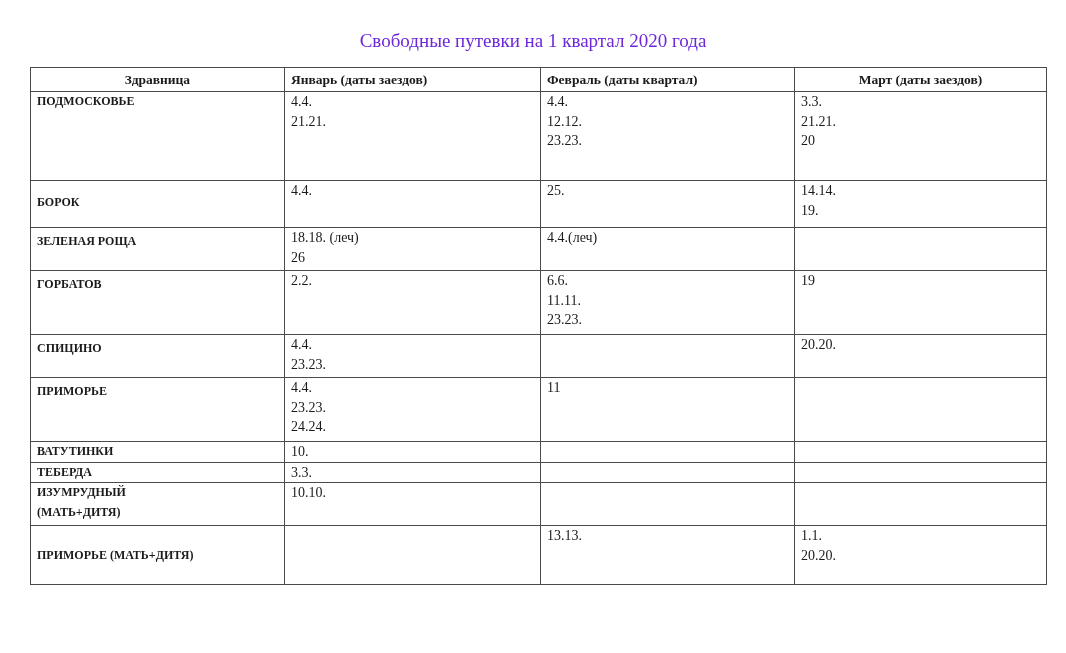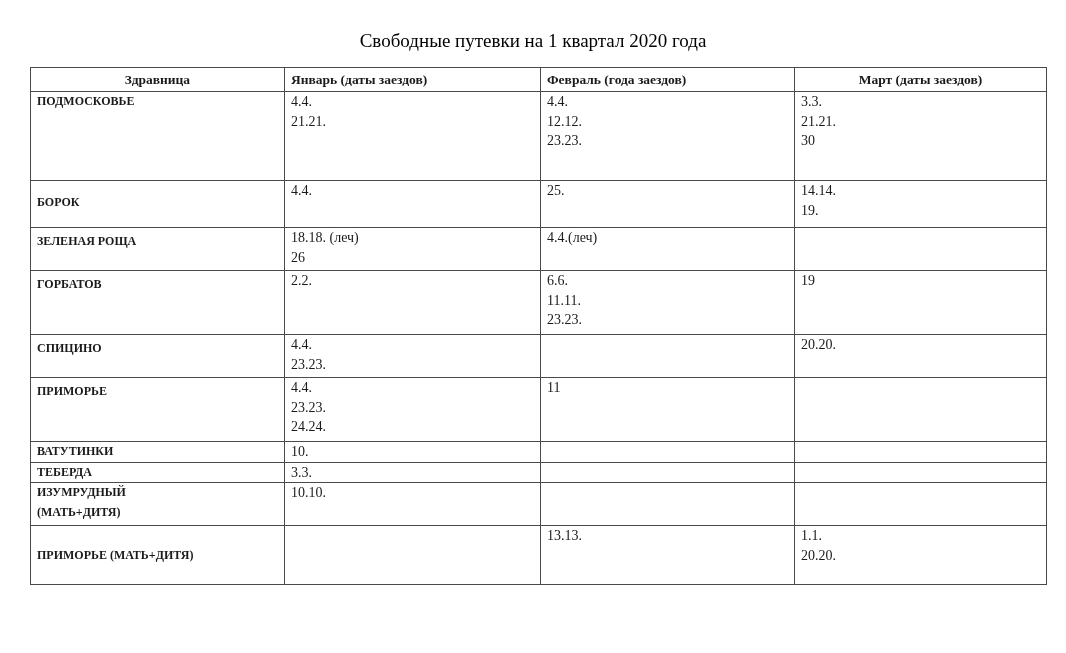--- a/index.html
+++ b/index.html
@@ -15,21 +15,21 @@
       font-family: "Liberation Serif", "DejaVu Serif", serif;
       color: #1a1a1a;
     }
     .page-title {
       position: absolute;
       top: 30px;
       left: 0;
       width: 1066px;
       text-align: center;
       font-size: 19px;
-      color: #000000;
+      color: #6d28d9;
     }
     table.schedule {
       position: absolute;
       top: 67px;
       left: 30px;
       width: 1016px;
       border-collapse: collapse;
       table-layout: fixed;
       font-size: 14px;
       line-height: 19.5px;
@@ -80,41 +80,41 @@
   <colgroup>
     <col class="c0">
       <col class="c1">
       <col class="c2">
       <col class="c3">
   </colgroup>
   <thead>
     <tr>
       <th class="center">Здравница</th>
       <th>Январь (даты заездов)</th>
-      <th>Февраль (года заездов)</th>
+      <th>Февраль (даты квартал)</th>
       <th class="center">Март (даты заездов)</th>
     </tr>
   </thead>
   <tbody>
 
     <tr class="h-3lines">
       <td class="name">ПОДМОСКОВЬЕ</td>
       <td class="dates">
         <span class="date-line">4.4.</span>
         <span class="date-line">21.21.</span>
       </td>
       <td class="dates">
         <span class="date-line">4.4.</span>
         <span class="date-line">12.12.</span>
         <span class="date-line">23.23.</span>
       </td>
       <td class="dates">
         <span class="date-line">3.3.</span>
         <span class="date-line">21.21.</span>
-        <span class="date-line">30</span>
+        <span class="date-line">20</span>
       </td>
     </tr>
 
     <tr class="h-2lines">
       <td class="name" style="padding-top:12px;height:34px;">
         <span>БОРОК</span>
       </td>
       <td class="dates">
         <span class="date-line">4.4.</span>
       </td>

